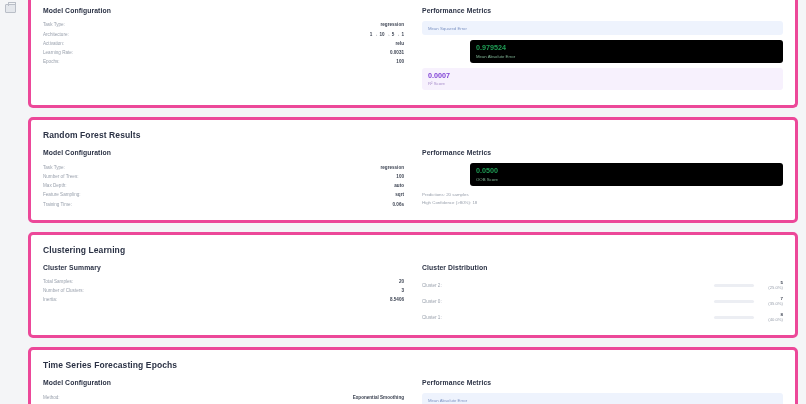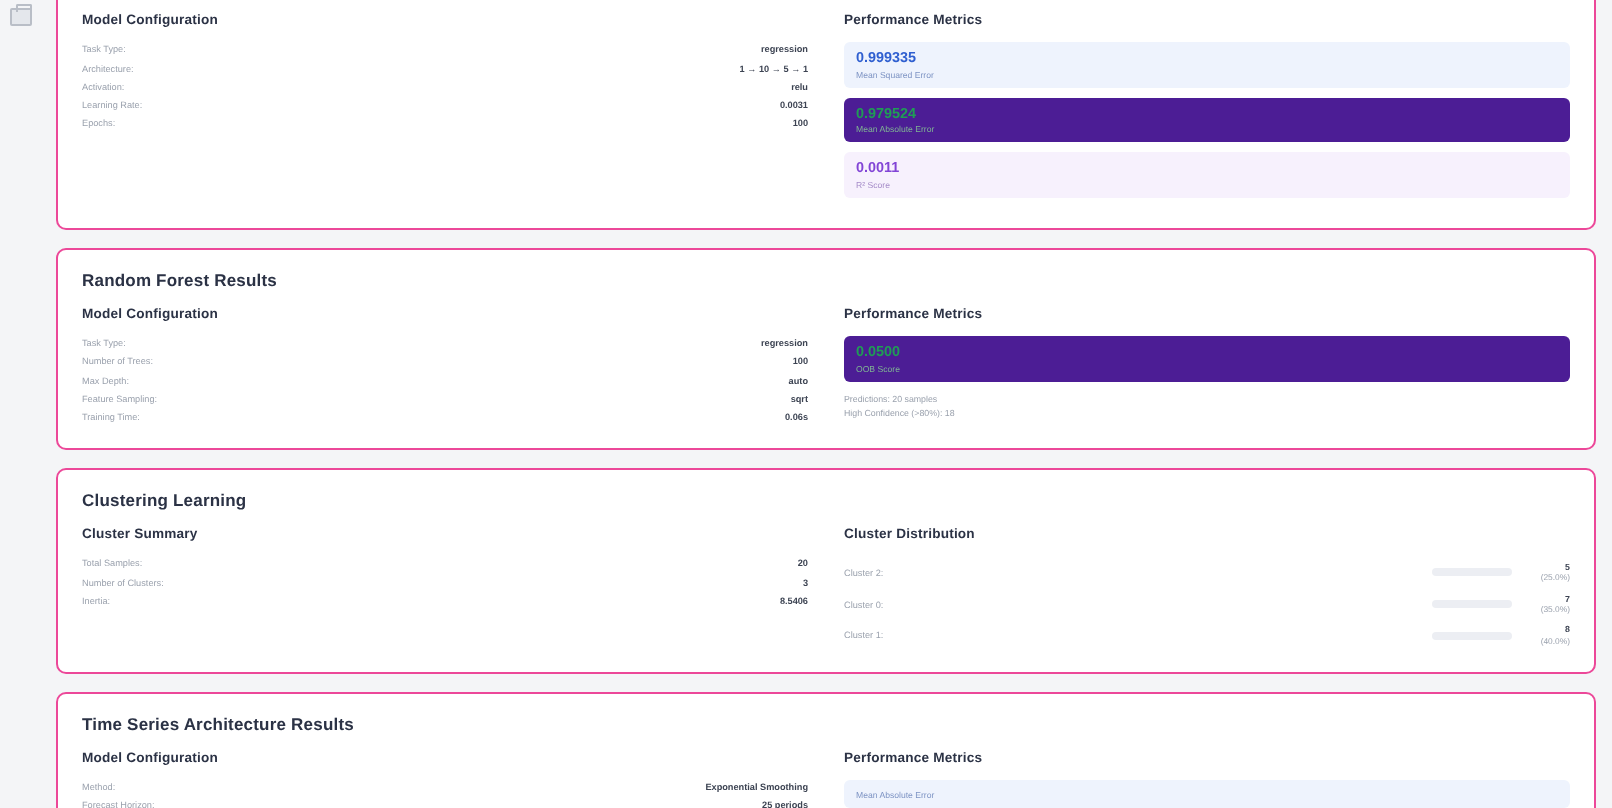--- a/index.html
+++ b/index.html
@@ -29,21 +29,21 @@
     border-radius: 1px 1px 0 0;
   }
 
   .scroll {
     position: absolute; left: 22px; top: 0; right: 0; bottom: 0;
     padding: 0 8px 0 6px;
   }
 
   .card {
     background: #ffffff;
-    border: 1px solid #ec4899;
+    border: 3px solid #ec4899;
     border-radius: 5px;
     margin-bottom: 9px;
     padding: 8px 12px 10px 12px;
   }
   .card.first { border-top: none; border-radius: 0 0 5px 5px; margin-top: -1px; }
 
   .section-title {
     font-size: 8.5px; font-weight: bold; color: #2b3245;
     letter-spacing: .1px; margin: 2px 0 9px 0;
   }
@@ -65,21 +65,21 @@
 
   .metric {
     border-radius: 3px; padding: 4px 6px 4px 6px; margin-bottom: 5px;
   }
   .metric .mv { font-size: 7.2px; font-weight: bold; line-height: 1.2; }
   .metric .ml { font-size: 4.3px; margin-top: 1px; }
 
   .m-blue   { background: #eef3fd; }
   .m-blue .mv { color: #2f5fd0; }
   .m-blue .ml { color: #7e94c4; }
-  .m-green  { background: #4c1d95; }
+  .m-green  { background: #000000; margin-left: 48px; }
   .m-green .mv { color: #1f9d55; }
   .m-green .ml { color: #7fb394; }
   .m-purple { background: #f7f1fd; }
   .m-purple .mv { color: #8245d6; }
   .m-purple .ml { color: #a68cc9; }
 
   .note { font-size: 4.4px; color: #9aa1ad; line-height: 1.8; }
 
   .dist-row {
     display: flex; align-items: center; justify-content: space-between;
@@ -129,29 +129,28 @@
           </div>
           <div class="kv">
             <span class="k">Epochs:</span>
             <span class="v">100</span>
           </div>
         </div>
 
         <div class="col">
           <div class="subhead">Performance Metrics</div>
           <div class="metric m-blue">
-            <div class="mv">0.999335</div>
             <div class="ml">Mean Squared Error</div>
           </div>
           <div class="metric m-green">
             <div class="mv">0.979524</div>
             <div class="ml">Mean Absolute Error</div>
           </div>
           <div class="metric m-purple">
-            <div class="mv">0.0011</div>
+            <div class="mv">0.0007</div>
             <div class="ml">R² Score</div>
           </div>
         </div>
       </div>
     </div>
 
     <div class="card">
       <div class="section-title">Random Forest Results</div>
       <div class="cols">
         <div class="col">
@@ -248,21 +247,21 @@
                 <span class="dist-count">8</span><br>
                 <span class="dist-pct">(40.0%)</span>
               </span>
             </span>
           </div>
         </div>
       </div>
     </div>
 
     <div class="card">
-      <div class="section-title">Time Series Architecture Results</div>
+      <div class="section-title">Time Series Forecasting Epochs</div>
       <div class="cols">
         <div class="col">
           <div class="subhead">Model Configuration</div>
           <div class="kv">
             <span class="k">Method:</span>
             <span class="v">Exponential Smoothing</span>
           </div>
           <div class="kv">
             <span class="k">Forecast Horizon:</span>
             <span class="v">25 periods</span>

